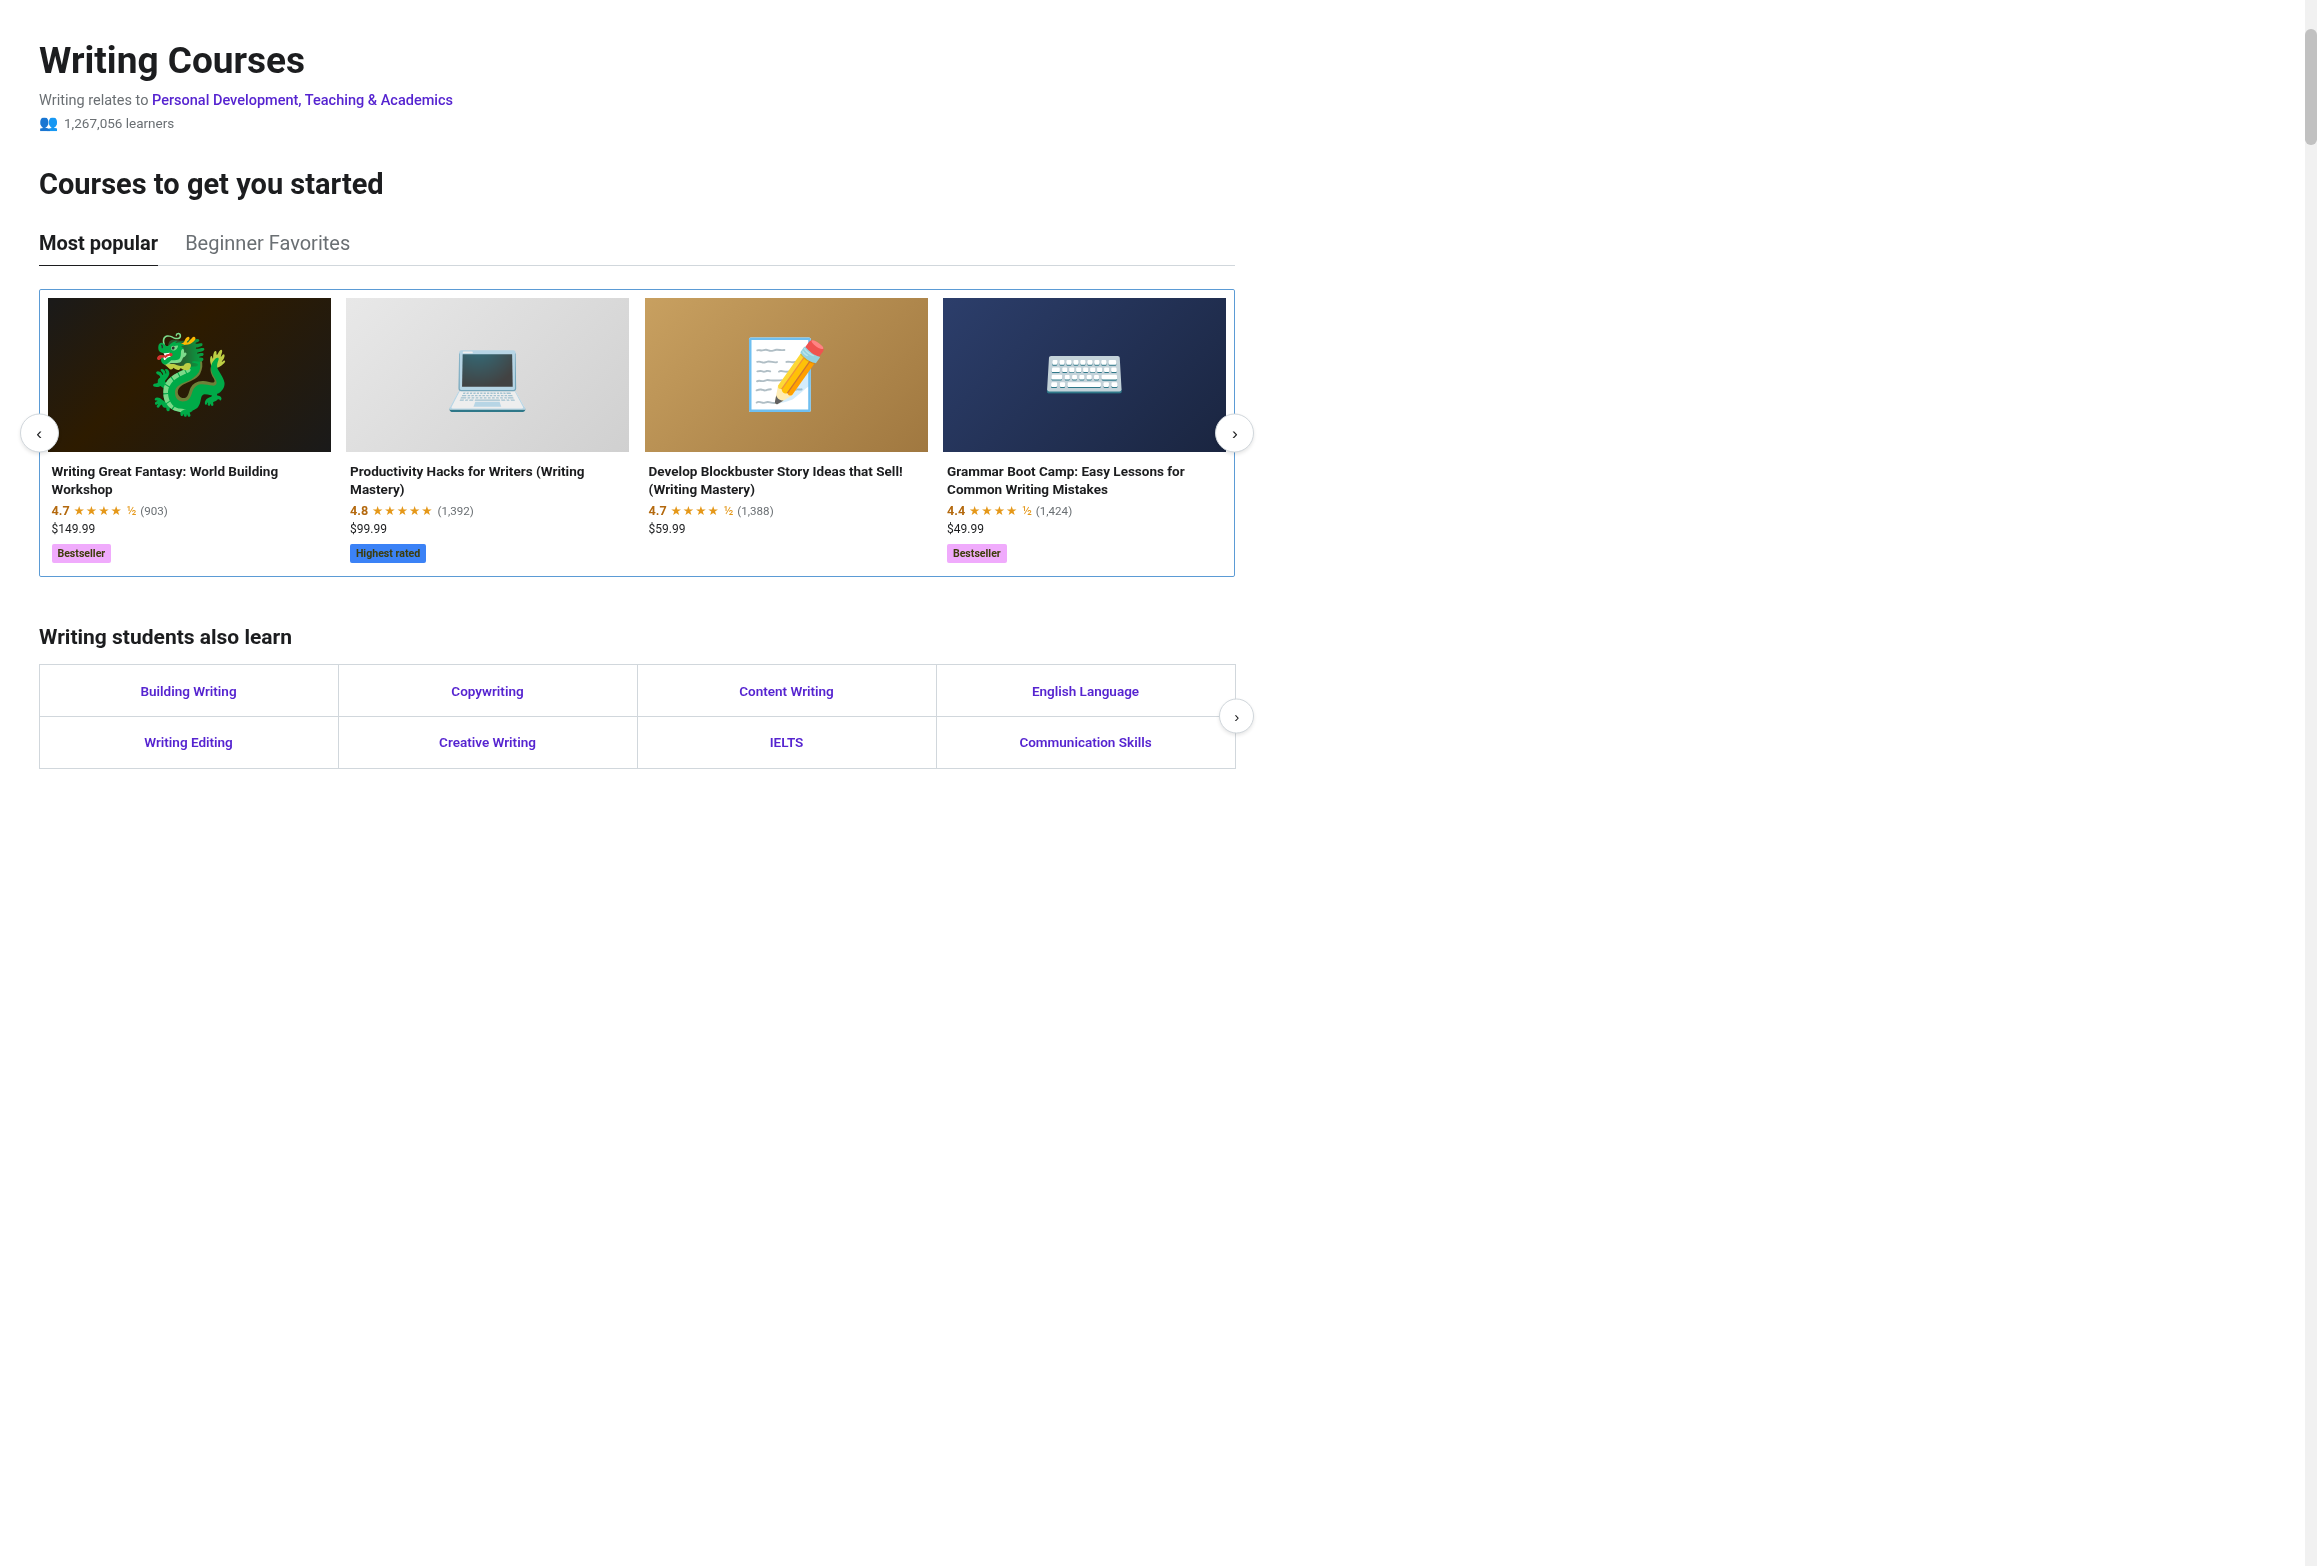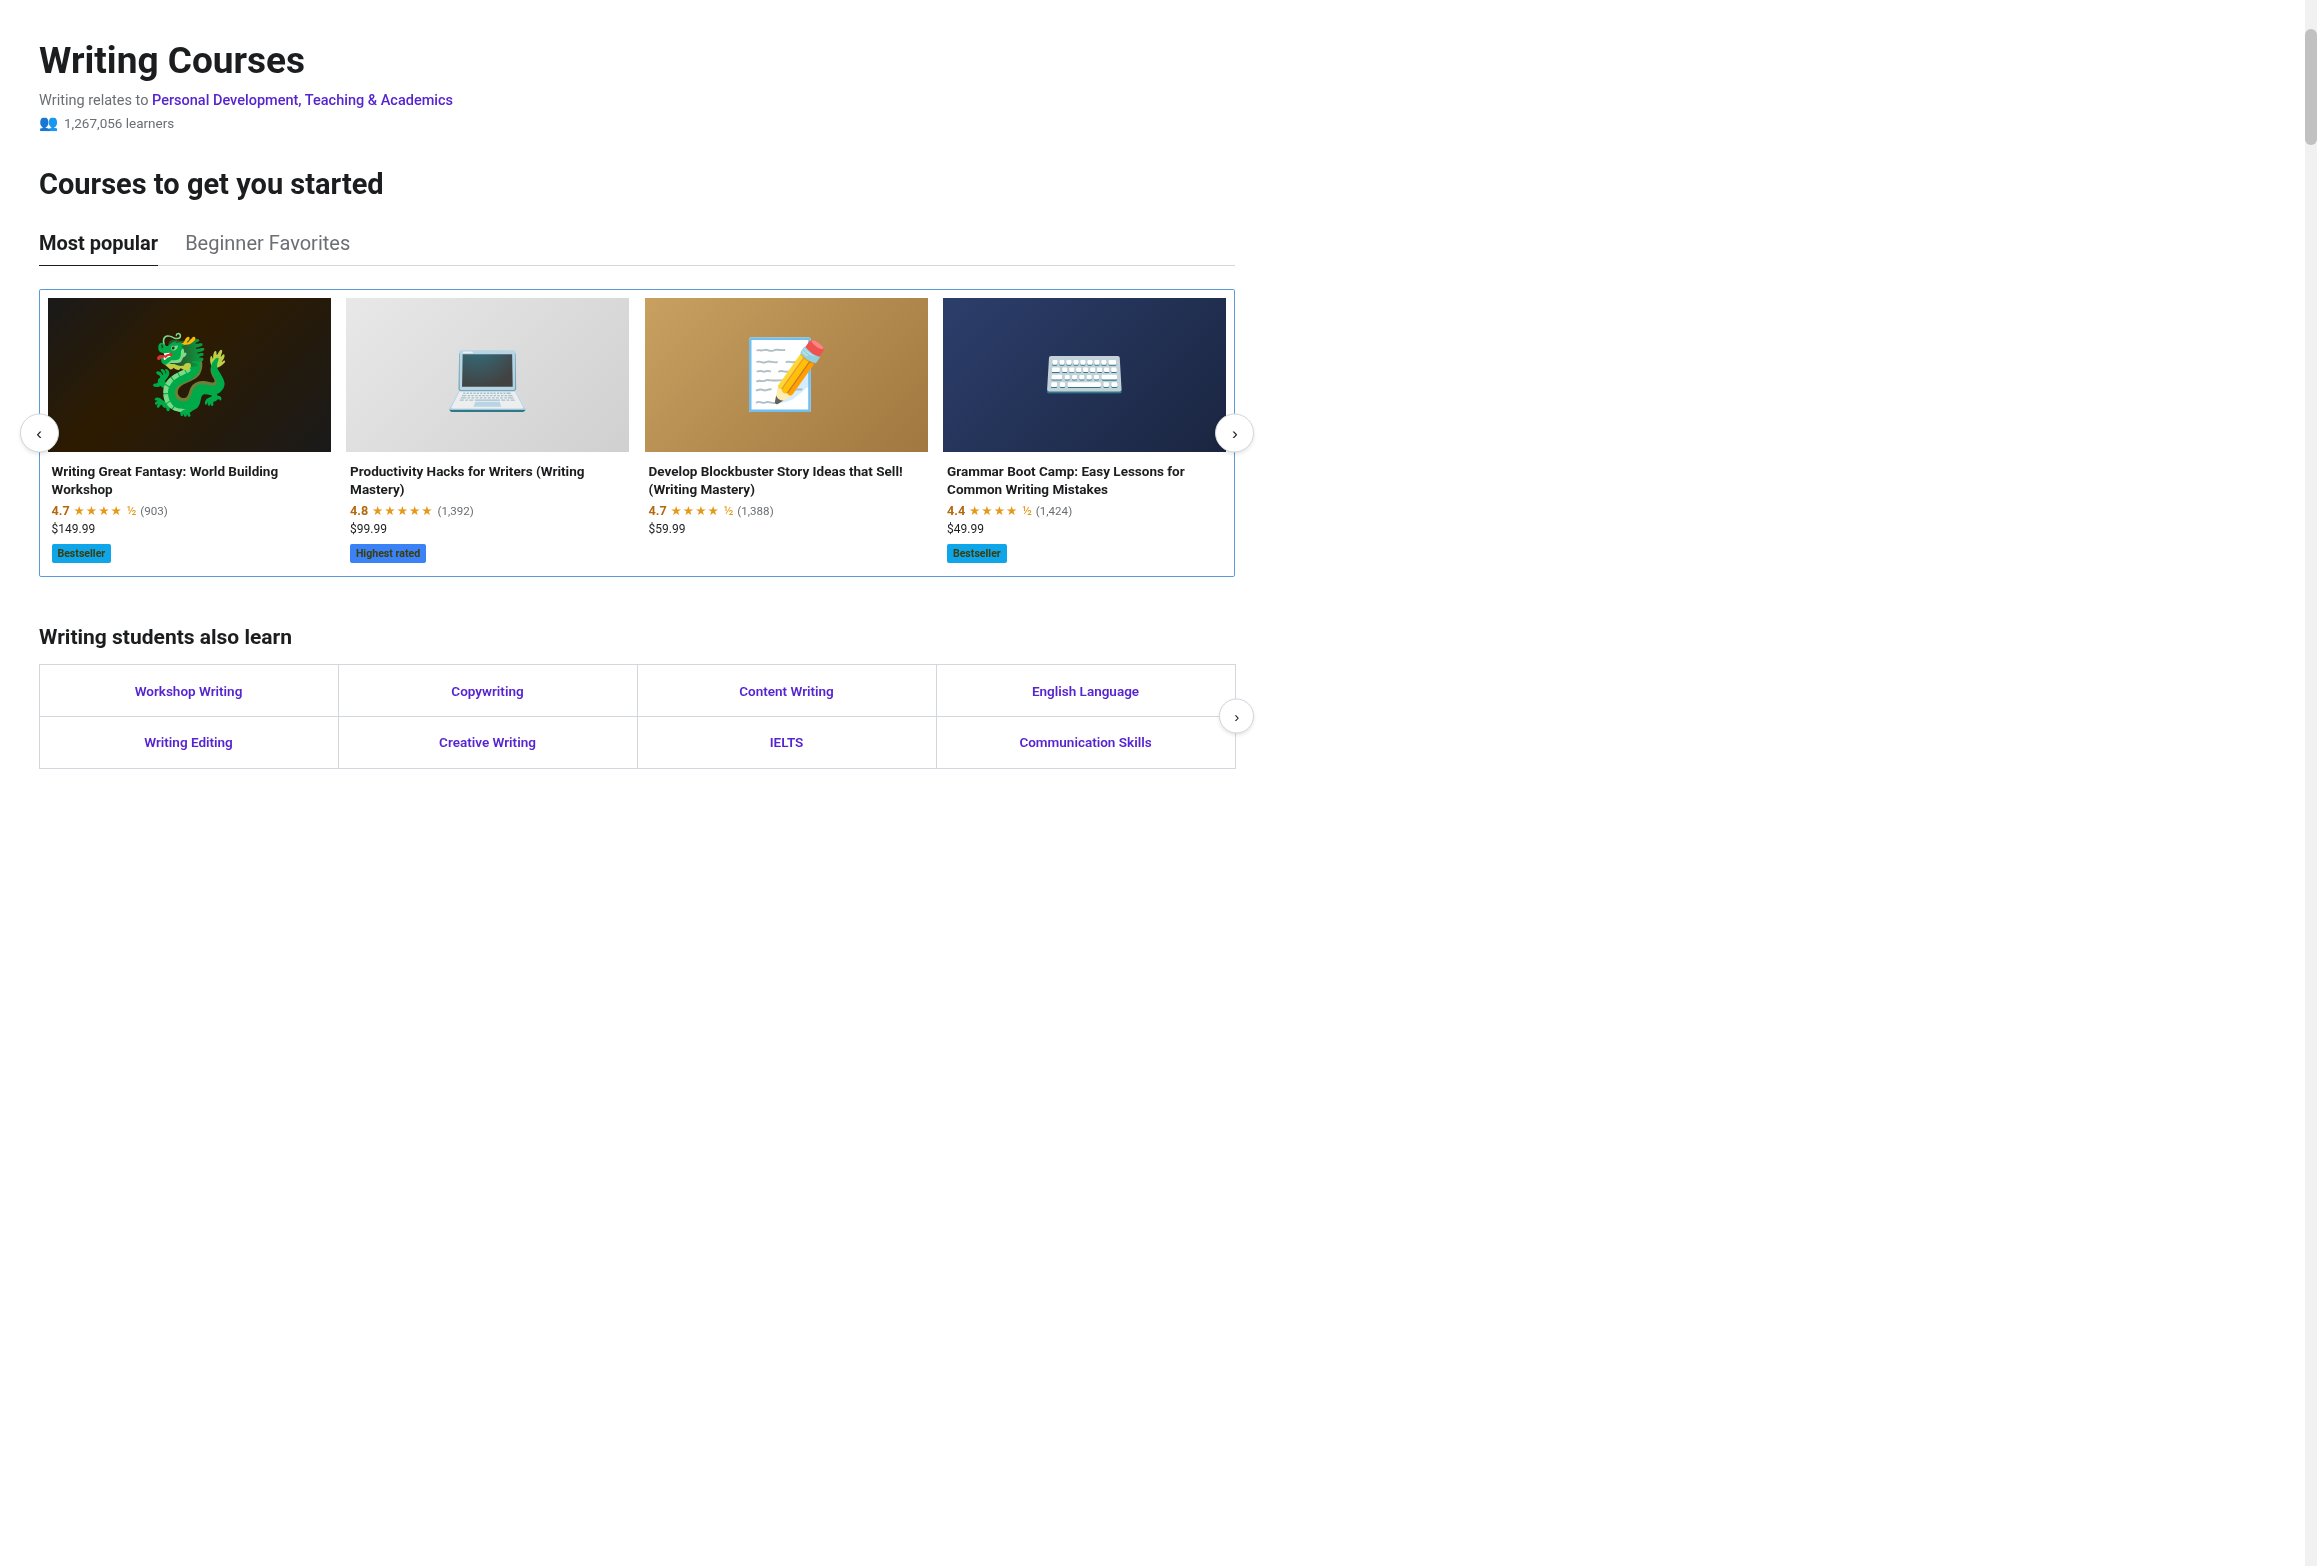--- a/index.html
+++ b/index.html
@@ -185,21 +185,21 @@
       margin-bottom: 5.8px;
     }
     .badge {
       display: inline-block;
       font-size: 10.6px;
       font-weight: 700;
       padding: 2.9px 5.8px;
       border-radius: 1.9px;
     }
     .badge-bestseller {
-      background: #0ea5e9;
+      background: #f0abfc;
       color: #3d3c0a;
     }
     .badge-highest {
       background: #3b82f6;
       color: #3d3c0a;
     }
     .carousel-btn {
       position: absolute;
       top: 50%;
       transform: translateY(-50%);
@@ -374,21 +374,21 @@
 
     <button class="carousel-btn carousel-btn-right">›</button>
   </div>
 
   <div class="also-learn-section">
     <h2 class="also-learn-title">Writing students also learn</h2>
 
     <div class="also-learn-grid-wrapper">
       <div class="also-learn-grid">
 
-        <div class="also-learn-item">Workshop Writing</div>
+        <div class="also-learn-item">Building Writing</div>
         <div class="also-learn-item">Copywriting</div>
         <div class="also-learn-item">Content Writing</div>
         <div class="also-learn-item">English Language</div>
 
         <div class="also-learn-item">Writing Editing</div>
         <div class="also-learn-item">Creative Writing</div>
         <div class="also-learn-item">IELTS</div>
         <div class="also-learn-item">Communication Skills</div>
 
       </div>

